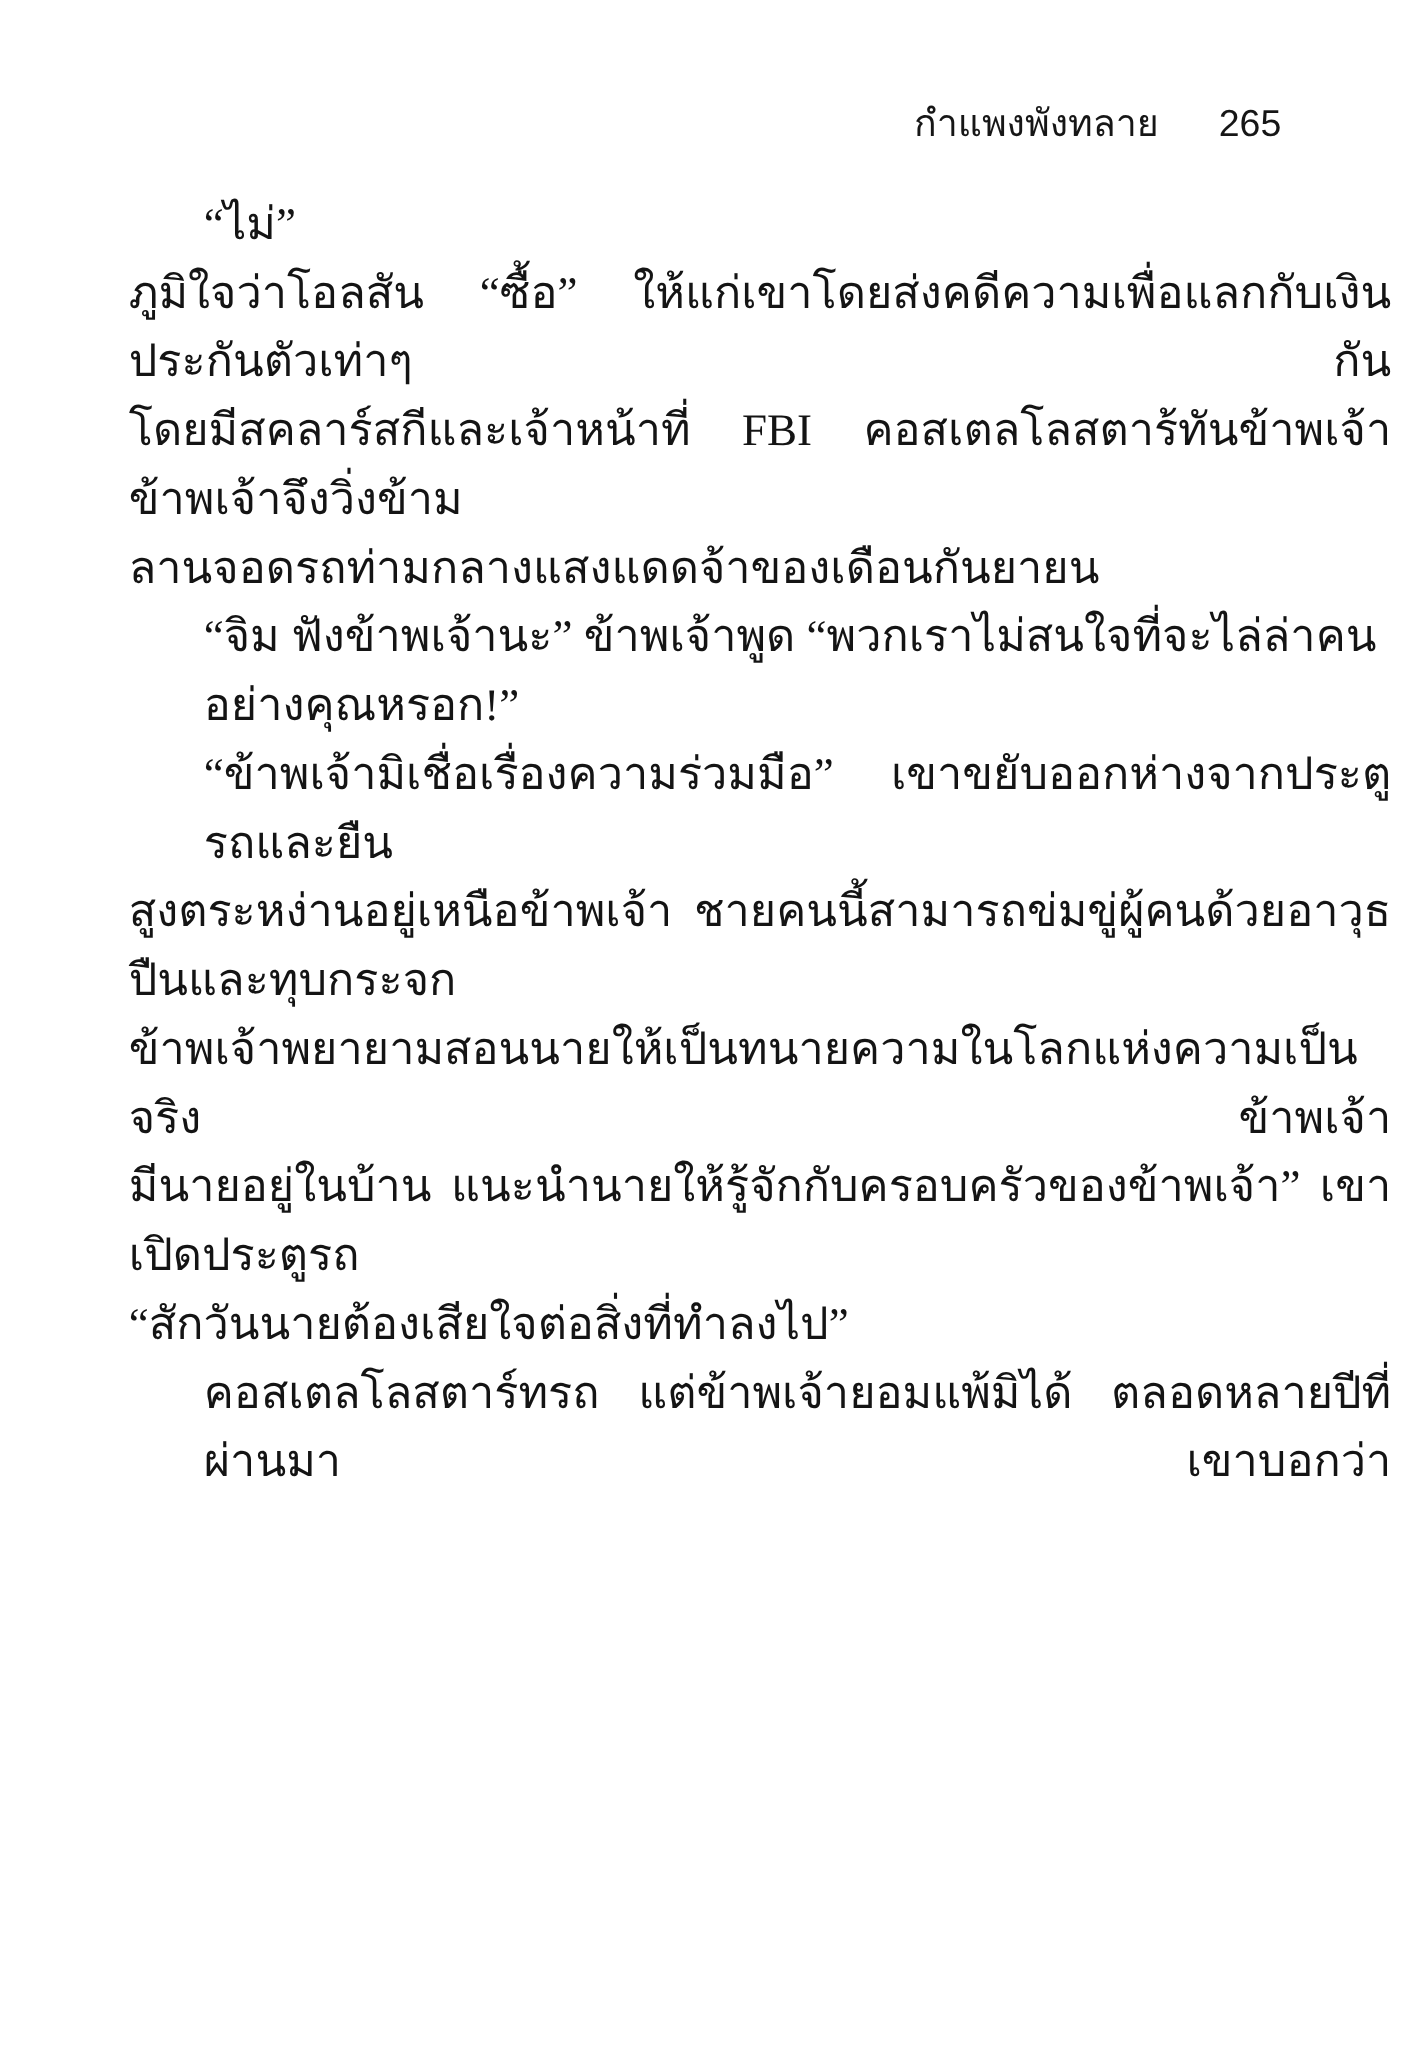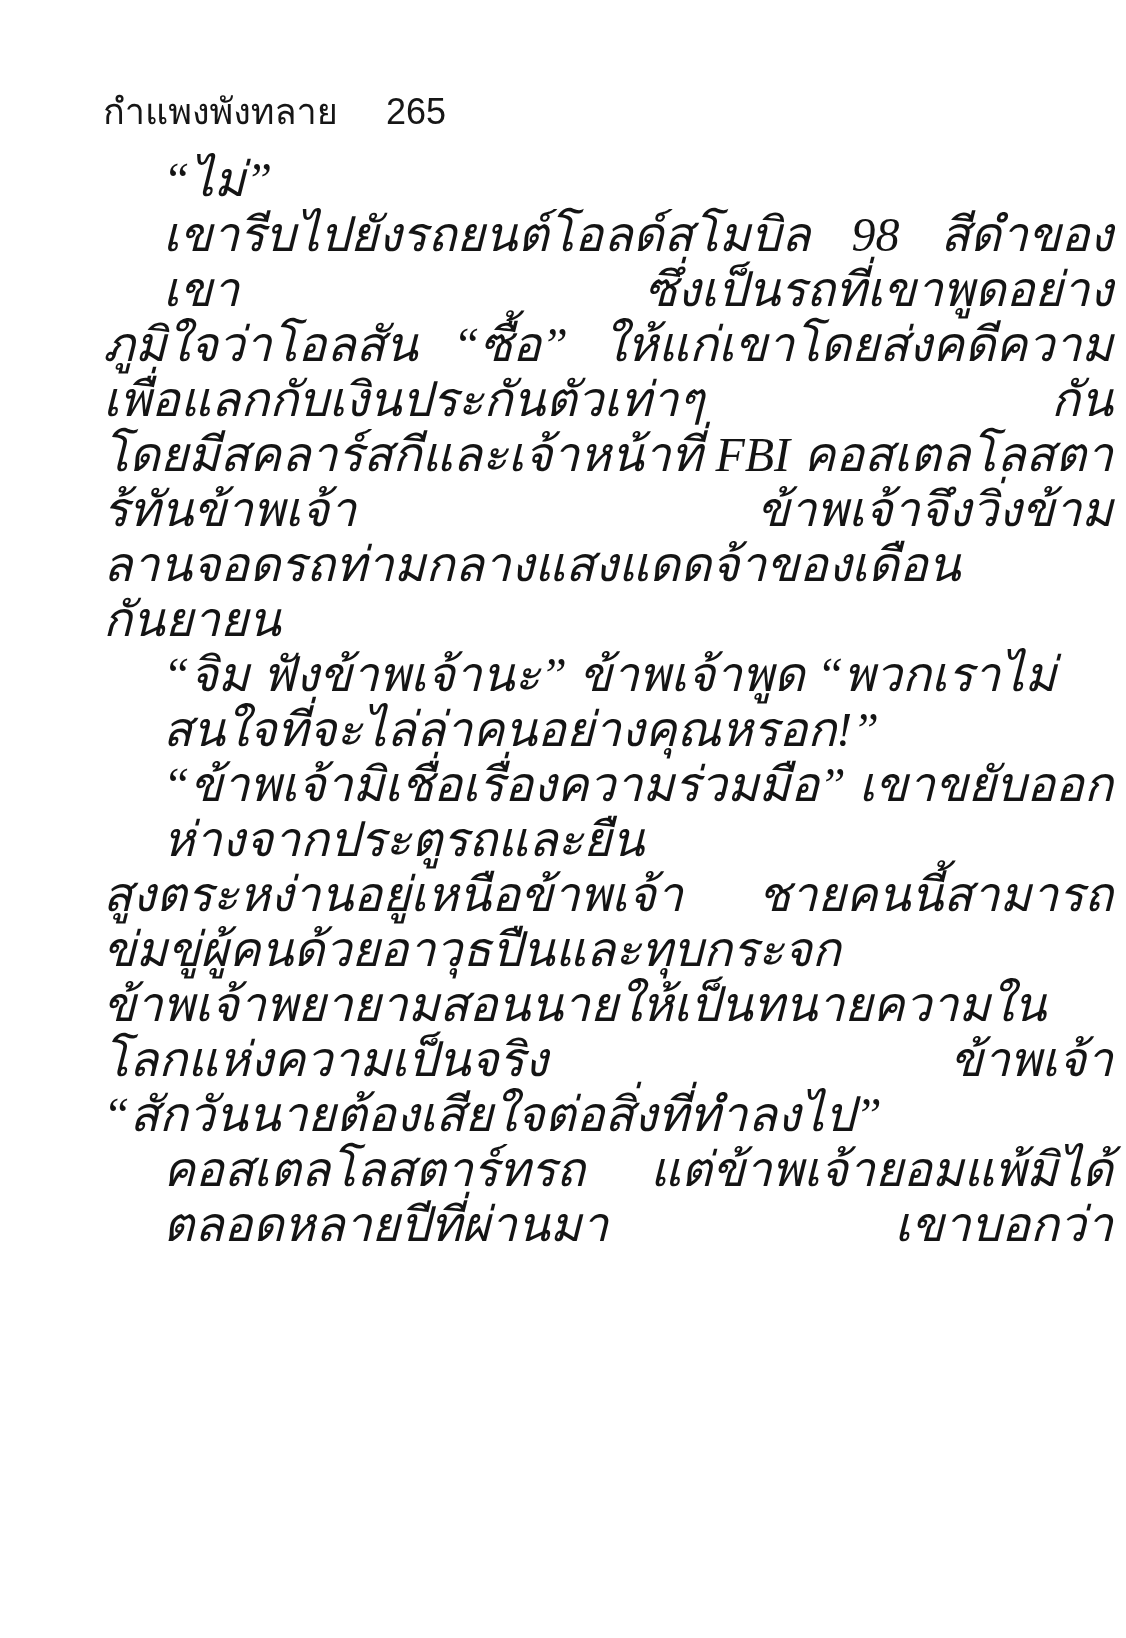--- a/index.html
+++ b/index.html
@@ -11,70 +11,70 @@
     position: relative;
     width: 1126px;
     height: 1638px;
     background: #ffffff;
     color: #141414;
     overflow: hidden;
     font-family: "Liberation Serif", serif;
   }
   .running-head {
     position: absolute;
-    top: 94px;
+    top: 82px;
     left: 103px;
     right: 101px;
-    font-size: 36px;
+    text-align: right;
+    font-size: 30px;
     line-height: 36px;
     font-family: "Liberation Sans", sans-serif;
     color: #161616;
     white-space: nowrap;
   }
   .running-head .page-num {
     display: inline-block;
     margin-left: 48px;
   }
   .content {
     position: absolute;
     top: 152px;
     left: 103px;
     width: 1010px;
   }
   .line {
-    font-size: 48px;
+    font-size: 36px;
     line-height: 55px;
     min-height: 55px;
     text-align: left;
     white-space: normal;
-    font-style: italic;
   }
   .line.justify {
     text-align: justify;
     text-align-last: justify;
   }
   .line.indent {
     padding-left: 60px;
   }
   .seg { font-weight: normal; }
 </style>
 </head>
 <body>
 
 <div class="page">
   <div class="running-head">
     <span class="run-title">กำแพงพังทลาย</span><span class="page-num">265</span>
   </div>
   <div class="content">
       <div class="line indent"><span class="seg">“ไม่”</span></div>
-      <div class="line indent justify"><span class="seg">เขารีบไปยังรถยนต์โอลด์สโมบิล 98 สีดำของเขา ซึ่งเป็นรถที่เขาพูดอย่าง</span></div>
       <div class="line justify"><span class="seg">ภูมิใจว่าโอลสัน “ซื้อ” ให้แก่เขาโดยส่งคดีความเพื่อแลกกับเงินประกันตัวเท่าๆ กัน</span></div>
       <div class="line justify"><span class="seg">โดยมีสคลาร์สกีและเจ้าหน้าที่ FBI คอสเตลโลสตาร้ทันข้าพเจ้า ข้าพเจ้าจึงวิ่งข้าม</span></div>
       <div class="line"><span class="seg">ลานจอดรถท่ามกลางแสงแดดจ้าของเดือนกันยายน</span></div>
       <div class="line indent"><span class="seg">“จิม ฟังข้าพเจ้านะ” ข้าพเจ้าพูด “พวกเราไม่สนใจที่จะไล่ล่าคนอย่างคุณหรอก!”</span></div>
       <div class="line indent justify"><span class="seg">“ข้าพเจ้ามิเชื่อเรื่องความร่วมมือ” เขาขยับออกห่างจากประตูรถและยืน</span></div>
       <div class="line justify"><span class="seg">สูงตระหง่านอยู่เหนือข้าพเจ้า ชายคนนี้สามารถข่มขู่ผู้คนด้วยอาวุธปืนและทุบกระจก</span></div>
       <div class="line justify"><span class="seg">ข้าพเจ้าพยายามสอนนายให้เป็นทนายความในโลกแห่งความเป็นจริง ข้าพเจ้า</span></div>
+      <div class="line justify"><span class="seg">มีนายอยู่ในบ้าน แนะนำนายให้รู้จักกับครอบครัวของข้าพเจ้า” เขาเปิดประตูรถ</span></div>
       <div class="line"><span class="seg">“สักวันนายต้องเสียใจต่อสิ่งที่ทำลงไป”</span></div>
       <div class="line indent justify"><span class="seg">คอสเตลโลสตาร์ทรถ แต่ข้าพเจ้ายอมแพ้มิได้ ตลอดหลายปีที่ผ่านมา เขาบอกว่า</span></div>
       <div class="line indent justify"></div>
     </div>
 </div>
 
 </body></html>

